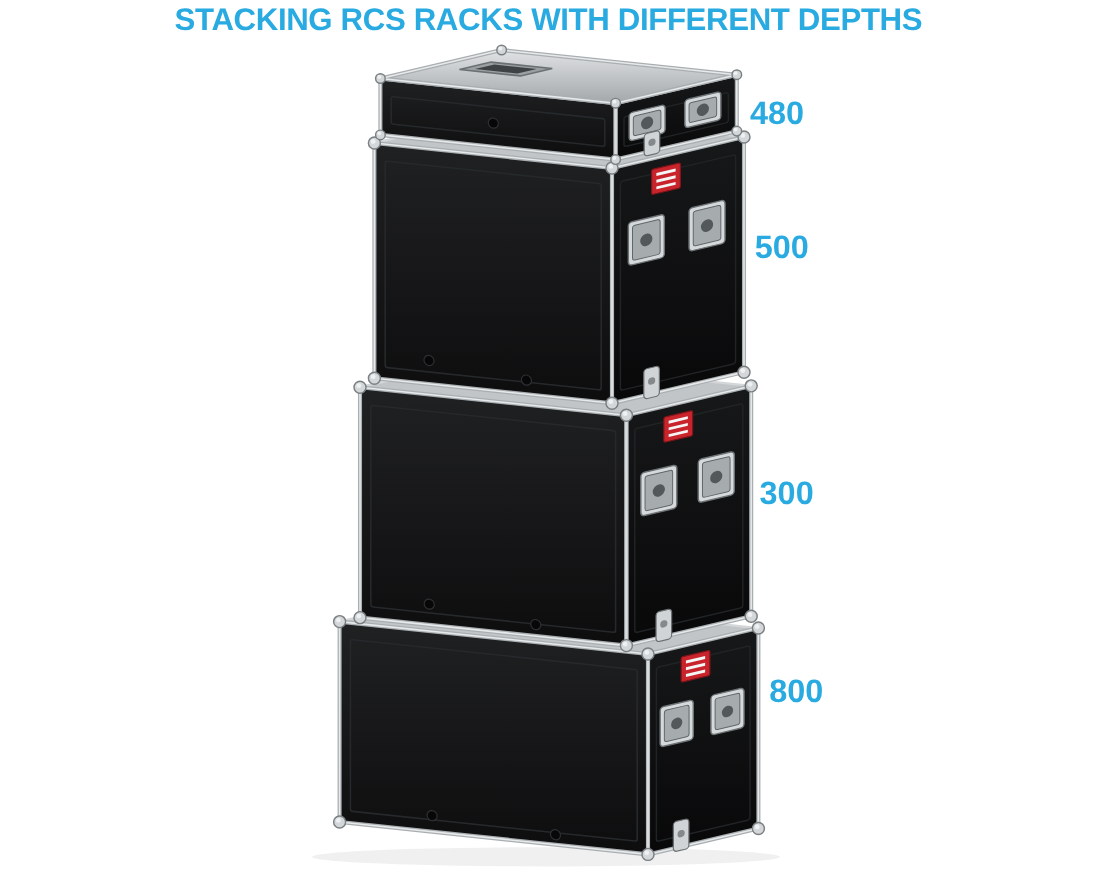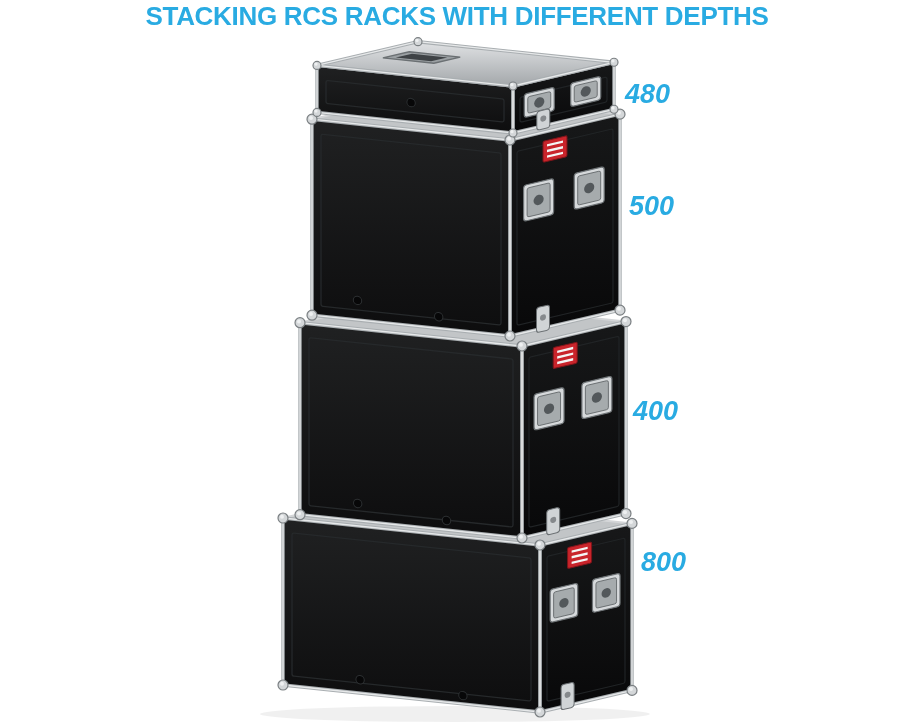--- a/index.html
+++ b/index.html
@@ -8,21 +8,21 @@
     font-family:"Liberation Sans", sans-serif;
   }
   .title{
     position:absolute;top:1px;left:0;width:100%;margin:0;text-align:center;
     font-size:26px;font-weight:700;letter-spacing:-0.3px;
     color:var(--accent,#29abe2);
   }
   #stack-svg{position:absolute;left:0;top:0;}
   .depth-label{
     position:absolute;font-size:27px;font-weight:700;line-height:30px;
-    color:var(--accent,#29abe2);white-space:nowrap;font-style:italic;
+    color:var(--accent,#29abe2);white-space:nowrap;
   }
 </style>
 </head>
 <body>
 
 <div class="canvas">
   <h1 class="title">STACKING RCS RACKS WITH DIFFERENT DEPTHS</h1>
 
   <svg id="stack-svg" viewBox="0 0 914 726" width="914" height="726" xmlns="http://www.w3.org/2000/svg">
     <defs>
@@ -208,15 +208,15 @@
           <circle cx="614" cy="109.265" r="4" fill="#d4d7d9" stroke="#7a7f82" stroke-width="1.2"></circle>
           <circle cx="613" cy="107.965" r="1.6" fill="#eef0f1"></circle>
           <circle cx="418" cy="41.685" r="4" fill="#d4d7d9" stroke="#7a7f82" stroke-width="1.2"></circle>
           <circle cx="417" cy="40.385000000000005" r="1.6" fill="#eef0f1"></circle>
         </g>
       </g>
   </svg>
 
   <span class="depth-label" style="left:625px;top:79px">480</span>
   <span class="depth-label" style="left:629px;top:191px">500</span>
-  <span class="depth-label" style="left:633px;top:396px">400</span>
-  <span class="depth-label" style="left:641px;top:547px">800</span>
+  <span class="depth-label" style="left:633px;top:396px">300</span>
+  <span class="depth-label" style="left:641px;top:561px">800</span>
 </div>
 
 </body></html>

